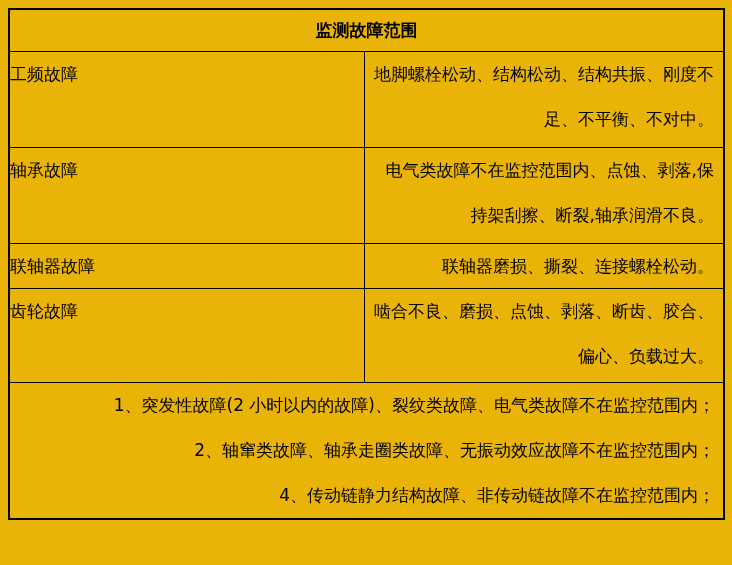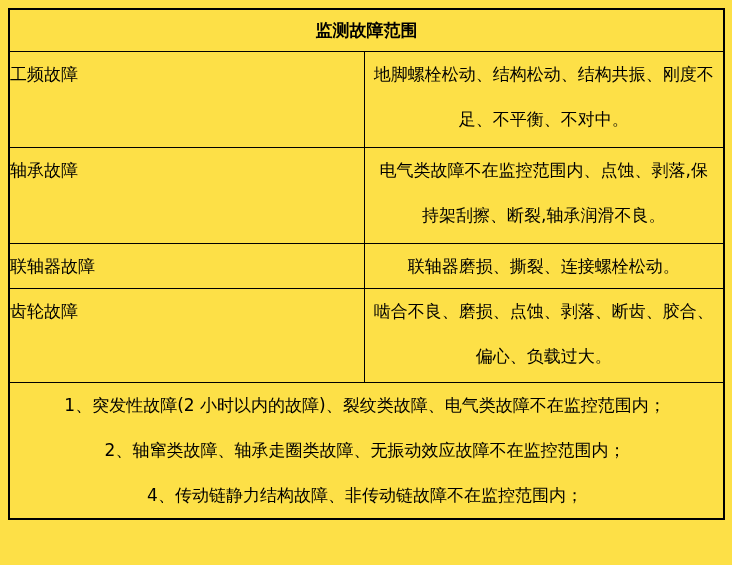--- a/index.html
+++ b/index.html
@@ -4,21 +4,21 @@
 <style>
   html, body {
     margin: 0;
     padding: 0;
     background: #ffffff;
   }
   .page {
     position: relative;
     width: 732px;
     height: 565px;
-    background: #fde047;
+    background: #eab308;
     color: #000000;
     font-family: "DejaVu Sans", sans-serif;
     overflow: hidden;
   }
   table.fault-table {
     position: absolute;
     left: 8px;
     top: 8px;
     width: 715px;
     border-collapse: collapse;
@@ -49,27 +49,27 @@
   .data-row td {
     line-height: 45px;
   }
   .row-h95 td { height: 95px; }
   .row-h93 td { height: 93px; }
   .row-h44 td { height: 44px; line-height: 44px; }
   .type-cell {
     text-align: left;
   }
   .desc-cell {
-    text-align: center;
+    text-align: right;
     padding: 0 9px !important;
   }
   .notes-row td {
     height: 135px;
     line-height: 45px;
-    text-align: center;
+    text-align: right;
     padding: 0 8px 0 5px !important;
     margin-left: 36px;
   }
   .note-line {
     white-space: nowrap;
   }
 </style>
 </head>
 <body>
 

